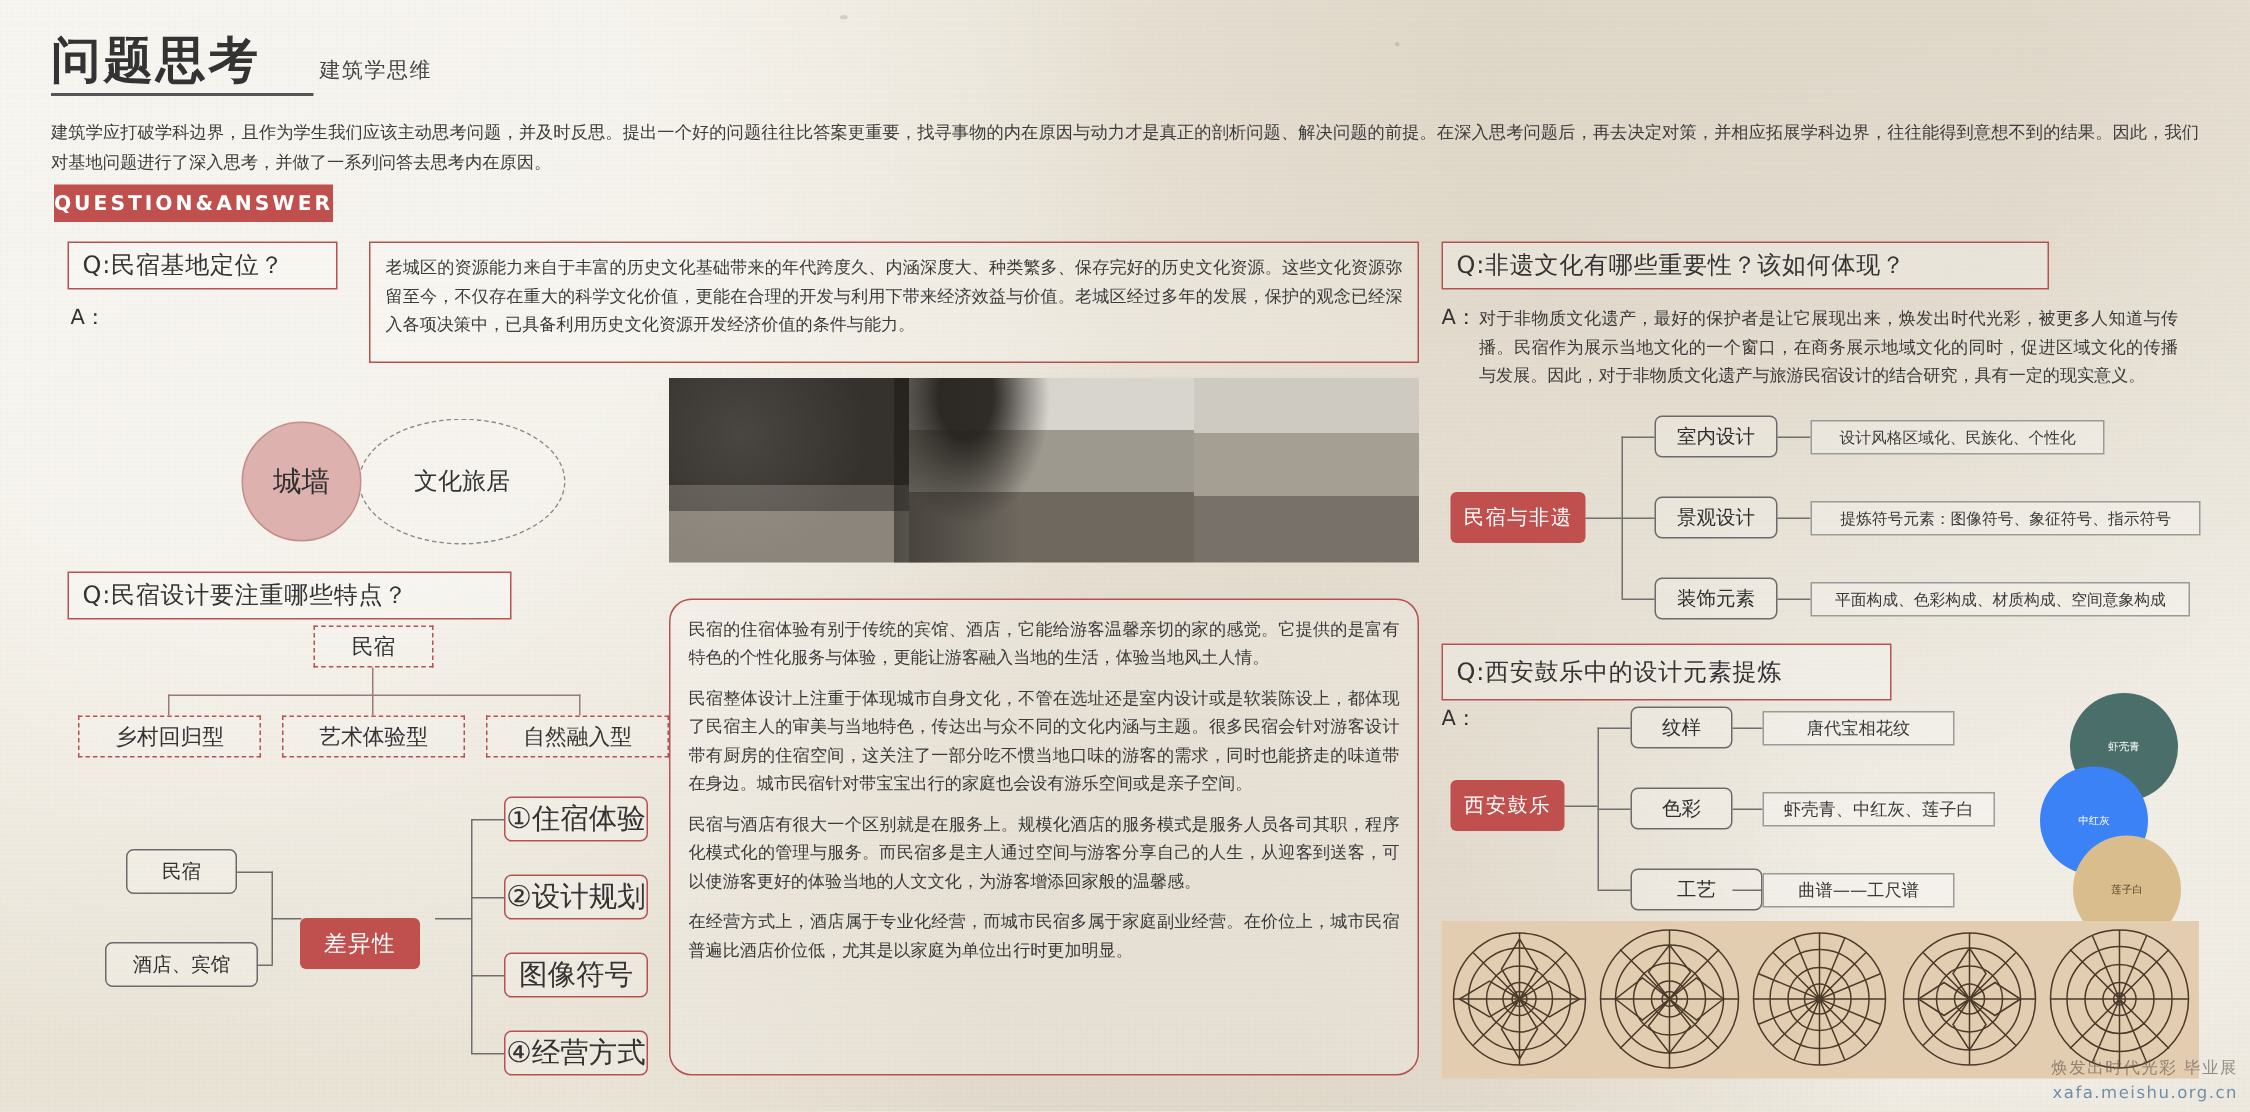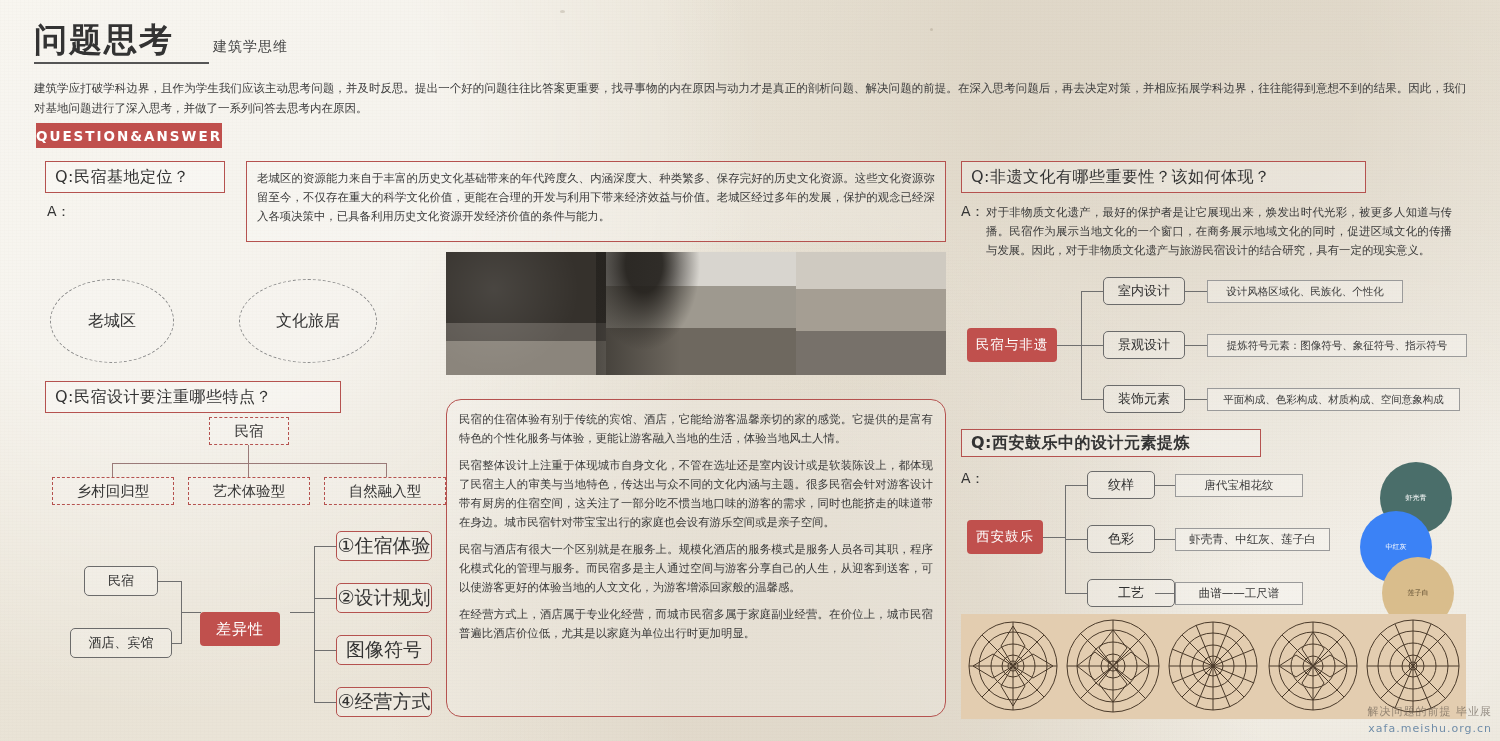--- a/index.html
+++ b/index.html
@@ -142,22 +142,22 @@
   <div class="title">问题思考</div>
   <div class="title-underline"></div>
   <div class="subtitle">建筑学思维</div>
   <div class="intro">建筑学应打破学科边界，且作为学生我们应该主动思考问题，并及时反思。提出一个好的问题往往比答案更重要，找寻事物的内在原因与动力才是真正的剖析问题、解决问题的前提。在深入思考问题后，再去决定对策，并相应拓展学科边界，往往能得到意想不到的结果。因此，我们对基地问题进行了深入思考，并做了一系列问答去思考内在原因。</div>
   <div class="qa-badge">QUESTION&amp;ANSWER</div>
 
   <div class="qbox" style="left:45px;top:161px;width:180px;height:32px;">Q:民宿基地定位？</div>
   <div class="alabel" style="left:47px;top:203px;">A：</div>
   <div class="abox" style="left:246px;top:161px;width:700px;height:81px;">老城区的资源能力来自于丰富的历史文化基础带来的年代跨度久、内涵深度大、种类繁多、保存完好的历史文化资源。这些文化资源弥留至今，不仅存在重大的科学文化价值，更能在合理的开发与利用下带来经济效益与价值。老城区经过多年的发展，保护的观念已经深入各项决策中，已具备利用历史文化资源开发经济价值的条件与能力。</div>
 
-  <div class="dashcircle" style="left:50px;top:279px;width:122px;height:82px;">老城区</div>
   <div class="dashcircle" style="left:239px;top:279px;width:136px;height:82px;">文化旅居</div>
+  <div class="solidcircle" style="left:161px;top:281px;width:78px;height:78px;">城墙</div>
 
   <div class="qbox" style="left:45px;top:381px;width:296px;height:32px;">Q:民宿设计要注重哪些特点？</div>
 
   <div class="dashbox" style="left:209px;top:417px;width:80px;height:28px;">民宿</div>
   <div class="line-r" style="left:248px;top:445px;width:1.4px;height:18px;"></div>
   <div class="line-r" style="left:112px;top:463px;width:275px;height:1.4px;"></div>
   <div class="line-r" style="left:112px;top:463px;width:1.4px;height:14px;"></div>
   <div class="line-r" style="left:248px;top:463px;width:1.4px;height:14px;"></div>
   <div class="line-r" style="left:386px;top:463px;width:1.4px;height:14px;"></div>
 
@@ -224,21 +224,21 @@
   <div class="gbox" style="left:1103px;top:385px;width:82px;height:28px;">装饰元素</div>
 
   <div class="line" style="left:1185px;top:291px;width:22px;height:1.3px;"></div>
   <div class="line" style="left:1185px;top:345px;width:22px;height:1.3px;"></div>
   <div class="line" style="left:1185px;top:399px;width:22px;height:1.3px;"></div>
 
   <div class="thinbox" style="left:1207px;top:280px;width:196px;height:23px;">设计风格区域化、民族化、个性化</div>
   <div class="thinbox" style="left:1207px;top:334px;width:260px;height:23px;">提炼符号元素：图像符号、象征符号、指示符号</div>
   <div class="thinbox" style="left:1207px;top:388px;width:253px;height:23px;">平面构成、色彩构成、材质构成、空间意象构成</div>
 
-  <div class="qbox" style="left:961px;top:429px;width:300px;height:28px;font-weight:bold;">Q:西安鼓乐中的设计元素提炼</div>
+  <div class="qbox" style="left:961px;top:429px;width:300px;height:38px;">Q:西安鼓乐中的设计元素提炼</div>
   <div class="alabel" style="left:961px;top:470px;">A：</div>
 
   <div class="redbox" style="left:967px;top:520px;width:76px;height:34px;font-size:13.5px;">西安鼓乐</div>
   <div class="line" style="left:1043px;top:537px;width:22px;height:1.3px;"></div>
   <div class="line" style="left:1065px;top:485px;width:1.3px;height:108px;"></div>
   <div class="line" style="left:1065px;top:485px;width:22px;height:1.3px;"></div>
   <div class="line" style="left:1065px;top:539px;width:22px;height:1.3px;"></div>
   <div class="line" style="left:1065px;top:593px;width:22px;height:1.3px;"></div>
 
   <div class="gbox" style="left:1087px;top:471px;width:68px;height:28px;">纹样</div>
@@ -300,16 +300,16 @@
             <circle r="35"></circle>
             <circle r="23"></circle>
             <circle r="11"></circle>
             <circle r="4"></circle>
           <path d="M0,-46 L0,46 M-46,0 L46,0 M-33,-33 L33,33 M-33,33 L33,-33 M-18,-42 L18,42 M18,-42 L-18,42"></path>
         </g>
       </g>
     </svg>
   </div>
 
-  <div class="wm">解决问题的前提  毕业展</div>
+  <div class="wm">焕发出时代光彩  毕业展</div>
   <div class="wm2">xafa.meishu.org.cn</div>
 
 </div>
 
 </body></html>

